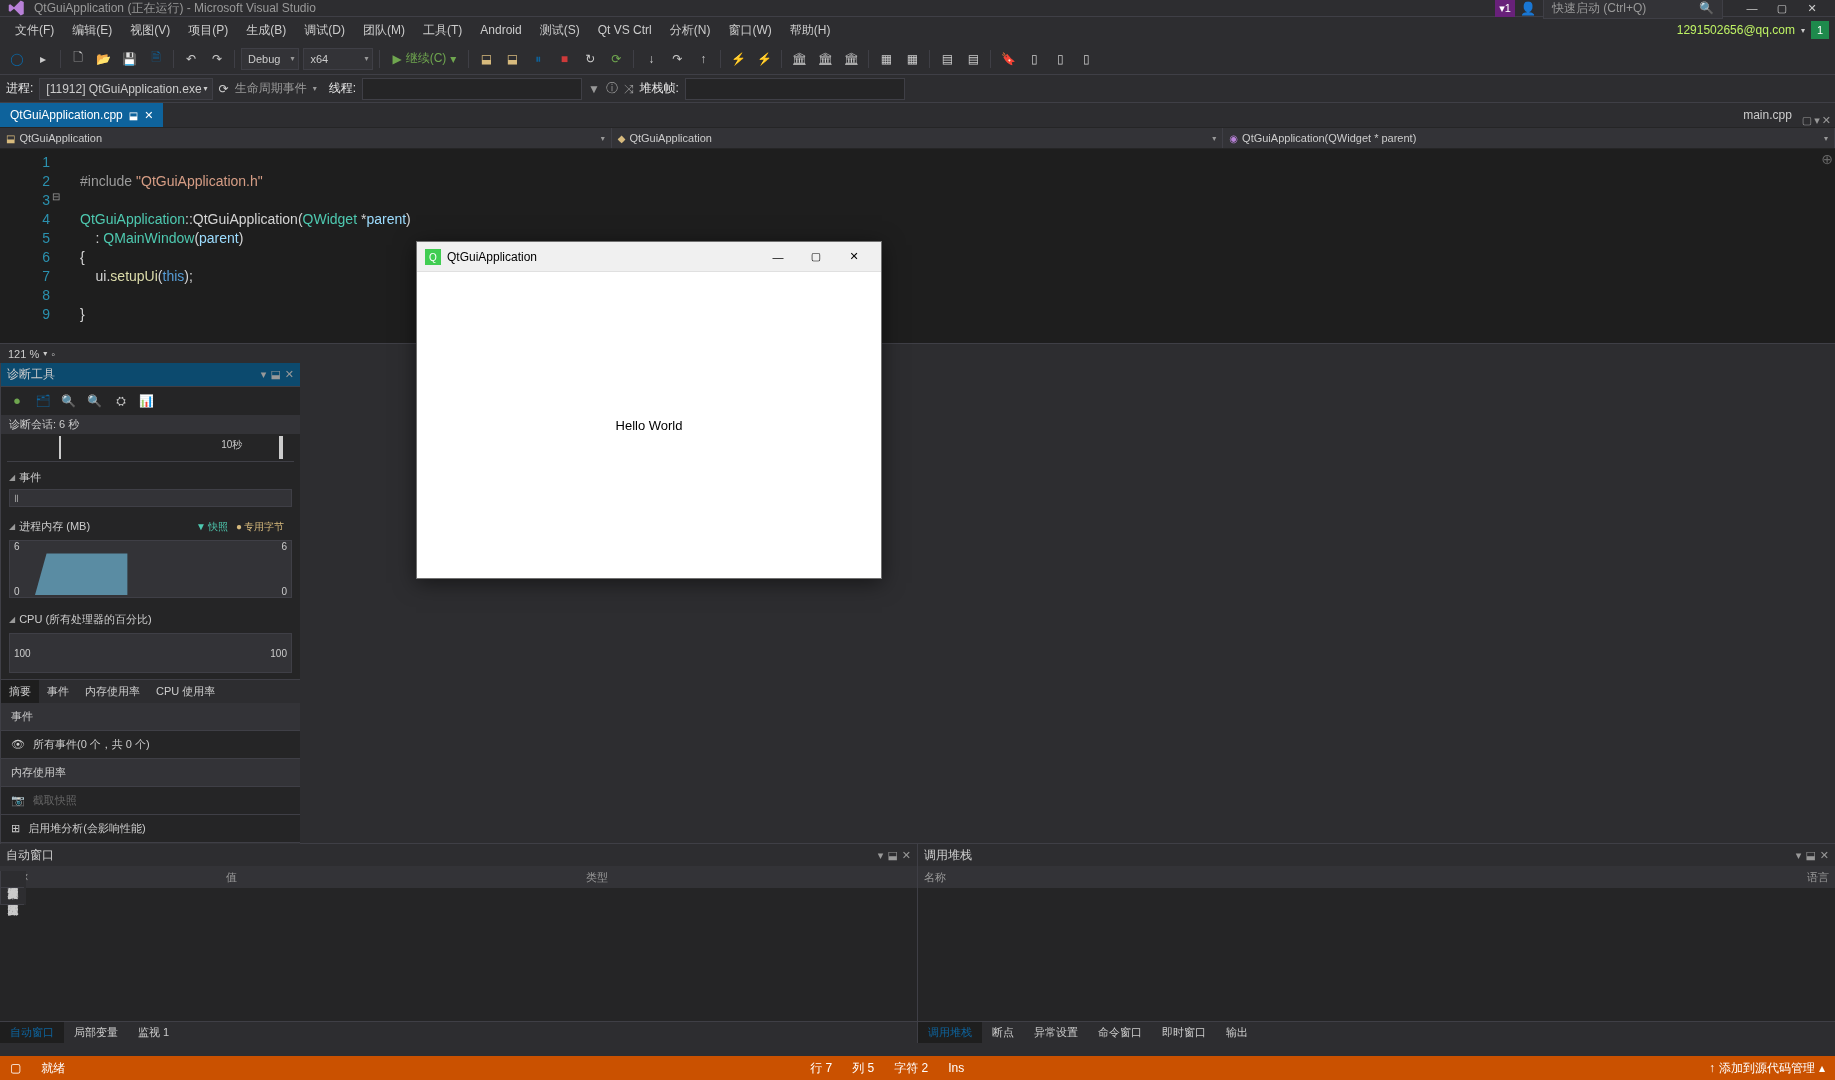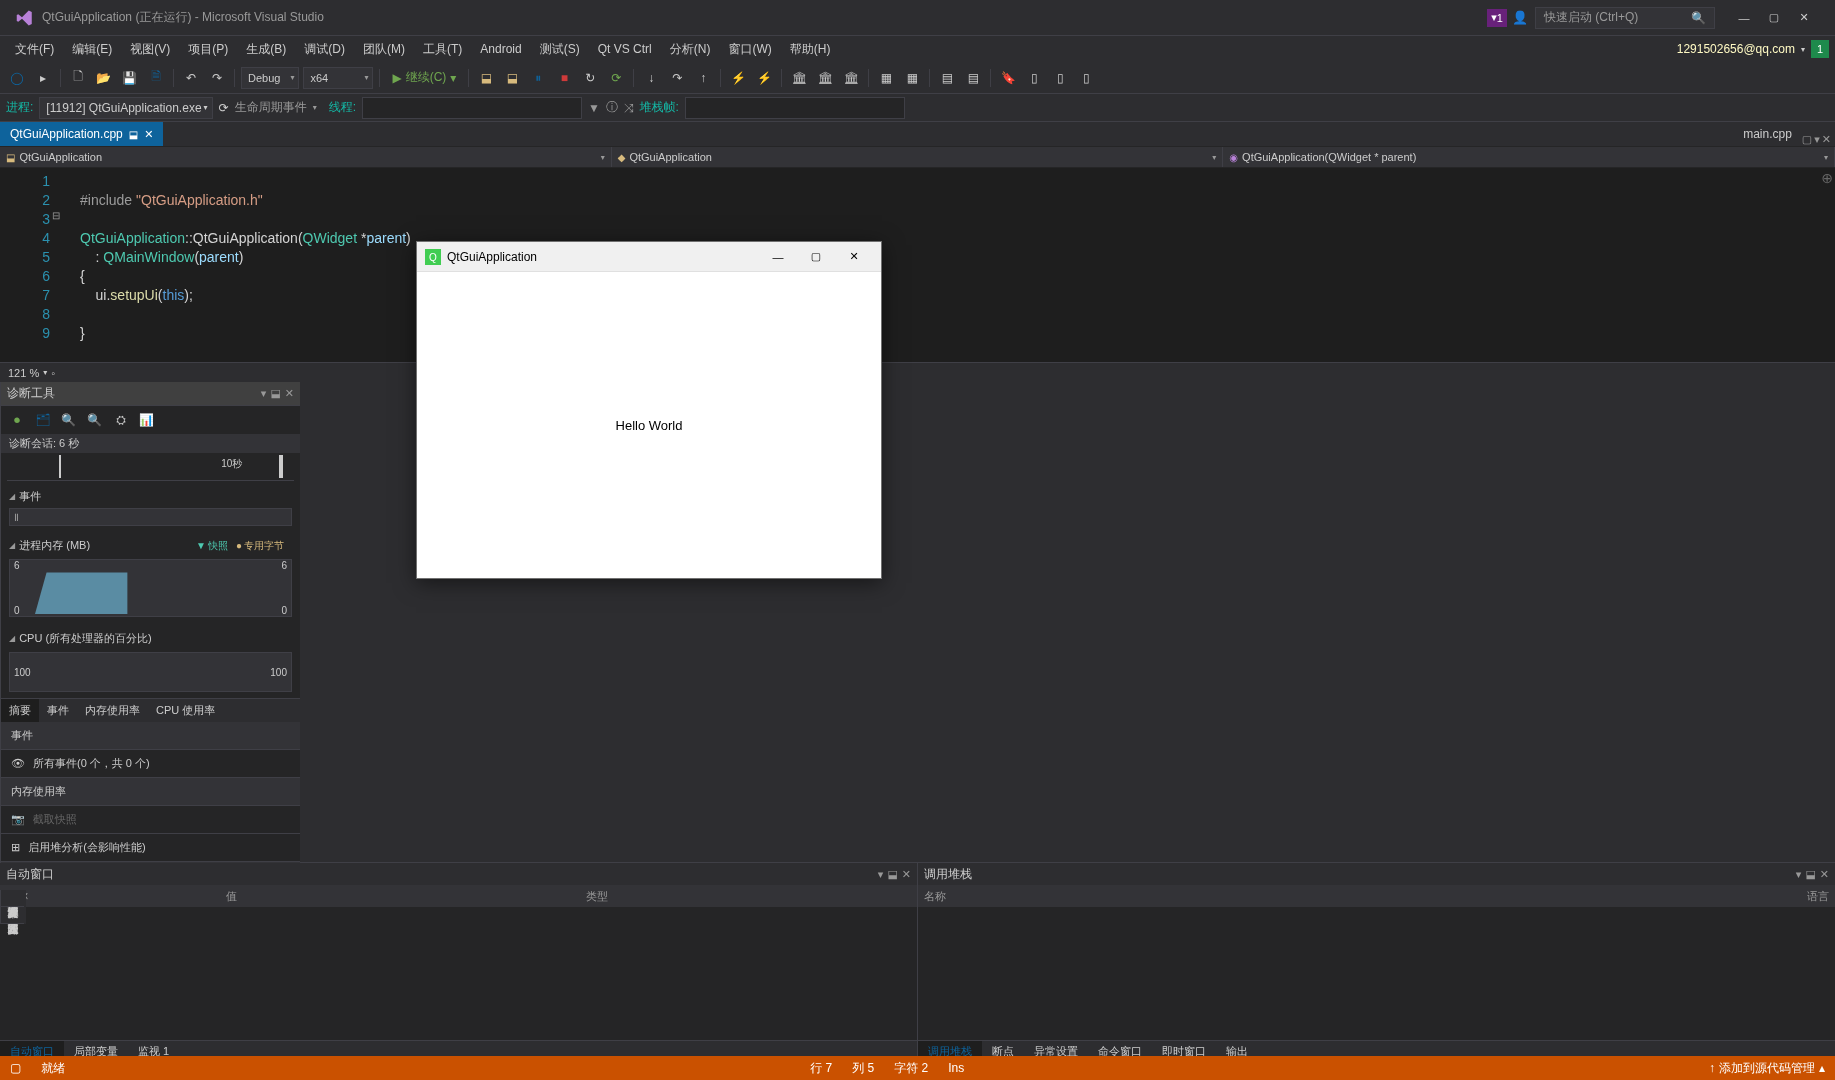--- a/index.html
+++ b/index.html
@@ -1,45 +1,45 @@
 <!DOCTYPE html>
 <html><head>
 <meta charset="utf-8">
 <style>
 * { margin: 0; padding: 0; box-sizing: border-box; font-family: "Microsoft YaHei", "Segoe UI", sans-serif; }
 body { background: #2d2d30; color: #ccc; font-size: 12px; width: 1835px; height: 1080px; overflow: hidden; position: relative; }
 
 
-.titlebar { height: 36px; background: #2d2d30; display: flex; align-items: center; padding: 0 16px; border-bottom: 1px solid #3f3f46; }
+.titlebar { height: 17px; background: #2d2d30; display: flex; align-items: center; padding: 0 8px; border-bottom: 1px solid #3f3f46; }
 .titlebar .vs-icon { width: 18px; height: 18px; margin-right: 8px; }
 .titlebar .title { color: #999; font-size: 12px; flex: 1; }
 .titlebar .right-controls { display: flex; align-items: center; gap: 6px; }
 .quick-launch { background: #333337; border: 1px solid #3f3f46; color: #999; padding: 2px 8px; width: 180px; height: 22px; display: flex; align-items: center; justify-content: space-between; }
 .titlebar .flag { background: #68217a; color: #fff; padding: 0 4px; font-size: 11px; height: 18px; display: flex; align-items: center; }
 .win-controls { display: flex; gap: 0; margin-left: 8px; }
 .win-controls span { width: 30px; height: 24px; display: flex; align-items: center; justify-content: center; color: #ccc; font-size: 11px; }
 
 
 .menubar { height: 26px; background: #2d2d30; display: flex; align-items: center; padding: 0 6px; }
 .menubar .item { padding: 4px 9px; color: #ccc; font-size: 12px; cursor: default; }
 .menubar .right { margin-left: auto; display: flex; align-items: center; gap: 6px; }
-.menubar .acct { color: #fef9c3; font-size: 12px; }
+.menubar .acct { color: #bef264; font-size: 12px; }
 .menubar .acct-badge { background: #1e8a4c; color: #fff; width: 18px; height: 18px; display: flex; align-items: center; justify-content: center; font-size: 11px; }
 
 
 .toolbar { height: 32px; background: #2d2d30; display: flex; align-items: center; padding: 0 6px; gap: 4px; border-bottom: 1px solid #3f3f46; }
 .toolbar .btn { width: 22px; height: 22px; display: flex; align-items: center; justify-content: center; color: #ccc; }
 .toolbar .sep { width: 1px; height: 18px; background: #3f3f46; margin: 0 2px; }
 .toolbar .combo { background: #333337; border: 1px solid #3f3f46; color: #ccc; padding: 2px 18px 2px 6px; height: 22px; font-size: 11px; display: flex; align-items: center; position: relative; min-width: 54px; }
 .toolbar .combo::after { content: "▾"; position: absolute; right: 4px; font-size: 8px; color: #999; }
 .toolbar .run-btn { color: #6fa64f; display: flex; align-items: center; gap: 4px; padding: 0 6px; height: 22px; }
 
 
 .debugbar { height: 28px; background: #2d2d30; display: flex; align-items: center; padding: 0 6px; gap: 6px; border-bottom: 1px solid #3f3f46; font-size: 12px; }
-.debugbar .label { color: #14b8a6; }
+.debugbar .label { color: #e5e5e5; }
 .debugbar .proc { background: #333337; border: 1px solid #3f3f46; padding: 2px 10px 2px 6px; height: 22px; display: flex; align-items: center; position: relative; min-width: 170px; }
 .debugbar .proc::after { content: "▾"; position: absolute; right: 4px; font-size: 8px; }
 .debugbar .input { background: #252526; border: 1px solid #3f3f46; height: 22px; width: 220px; }
 
 
 .main-area { display: flex; height: calc(100% - 30px - 26px - 32px - 28px - 200px - 24px); flex-direction: column; }
 .editor-col { flex: 1; display: flex; flex-direction: column; min-width: 0; }
 .diag-col { width: 300px; background: #252526; border-left: 1px solid #3f3f46; display: flex; flex-direction: column; }
 .side-tabs { width: 26px; background: #2d2d30; border-left: 1px solid #3f3f46; position: relative; }
 .side-tabs .vtext { writing-mode: vertical-rl; color: #ccc; font-size: 11px; padding: 8px 4px; border-bottom: 1px solid #3f3f46; }
@@ -69,21 +69,21 @@
 .code .str { color: #d69d85; }
 .code .punc { color: #d4d4d4; }
 .code .param { color: #9cdcfe; }
 .code .fn { color: #dcdcaa; }
 .code .pre { color: #9b9b9b; }
 .code .ident { color: #d4d4d4; }
 .fold { position: absolute; left: 52px; top: 42px; color: #999; font-size: 10px; }
 .zoom-bar { height: 20px; background: #2d2d30; display: flex; align-items: center; padding: 0 8px; font-size: 11px; color: #ccc; border-top: 1px solid #3f3f46; gap: 4px; }
 
 
-.diag-header { height: 24px; background: #404040; display: flex; align-items: center; padding: 0 6px; justify-content: space-between; border-bottom: 1px solid #3f3f46; }
+.diag-header { height: 24px; background: #0c4a6e; display: flex; align-items: center; padding: 0 6px; justify-content: space-between; border-bottom: 1px solid #3f3f46; }
 .diag-header .pins { display: flex; gap: 4px; color: #999; font-size: 11px; }
 .diag-toolbar { height: 28px; display: flex; align-items: center; gap: 6px; padding: 0 6px; }
 .diag-toolbar .btn { width: 20px; height: 20px; display: flex; align-items: center; justify-content: center; color: #ccc; font-size: 12px; }
 .diag-session { padding: 2px 8px; font-size: 11px; background: #333337; }
 .diag-timeline { height: 28px; background: #252526; position: relative; margin: 0 6px; border-bottom: 1px solid #3f3f46; }
 .diag-timeline .mark { position: absolute; top: 2px; bottom: 2px; width: 2px; background: #ccc; }
 .diag-timeline .mark.l { left: 18%; }
 .diag-timeline .mark.r { right: 4%; width: 4px; }
 .diag-timeline .lbl { position: absolute; font-size: 10px; color: #ccc; }
 .diag-section { padding: 4px 8px; font-size: 11px; }

